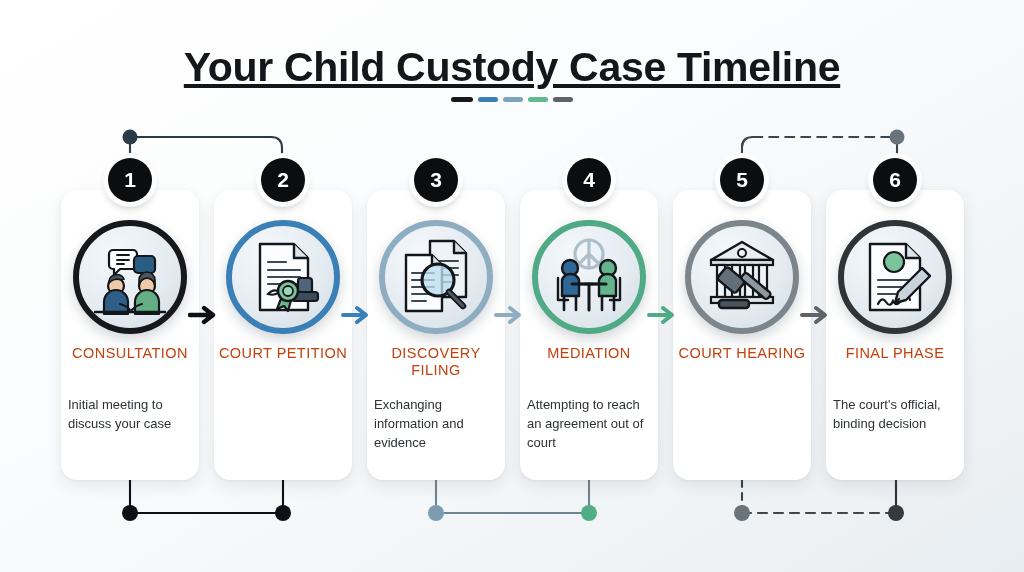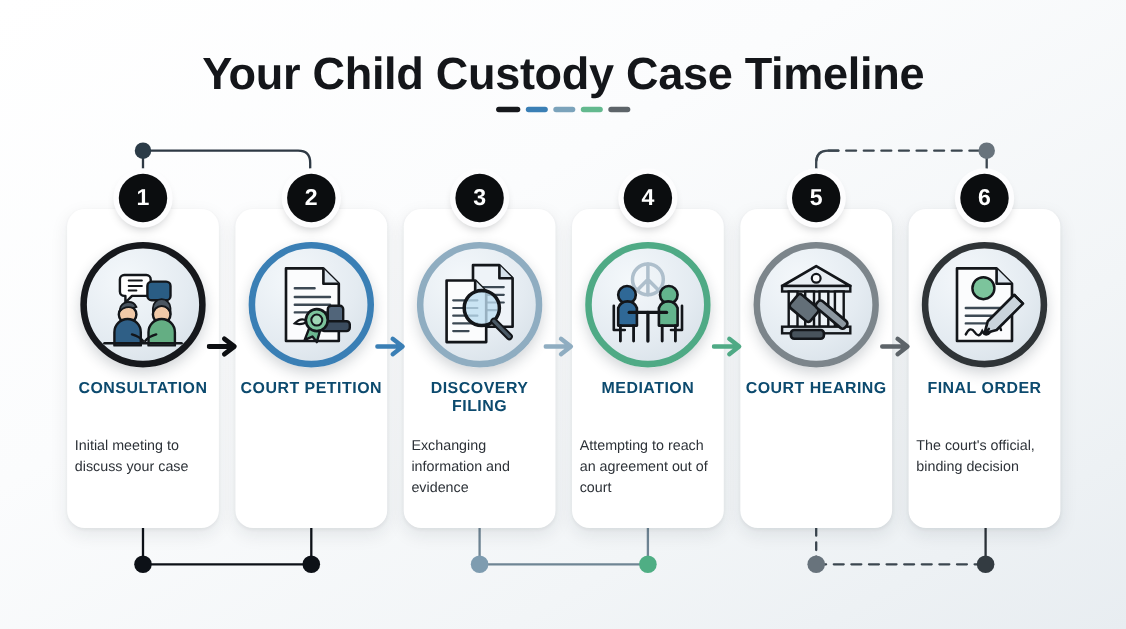--- a/index.html
+++ b/index.html
@@ -29,20 +29,21 @@
     position: absolute;
     top: 44px;
     left: 0;
     width: 1024px;
     text-align: center;
     font-size: 41px;
     font-weight: 700;
     letter-spacing: -0.3px;
     color: #14161a;
     white-space: nowrap;
+    text-decoration: underline;
   }
 
   .divider {
     position: absolute;
     top: 97px;
     left: 0;
     width: 1024px;
     display: flex;
     justify-content: center;
     align-items: center;
@@ -120,24 +121,24 @@
   }
   .icon-ring svg { display: block; }
 
   .step-title {
     position: absolute;
     top: 155px;
     left: 4px;
     right: 4px;
     text-align: center;
     font-size: 14.5px;
-    font-weight: 700;
+    font-weight: 400;
     letter-spacing: 0.45px;
     line-height: 17px;
-    color: #0c4a6e;
+    color: #c2410c;
   }
 
   .step-desc {
     position: absolute;
     top: 205px;
     left: 7px;
     right: 7px;
     text-align: left;
     font-size: 13px;
     font-weight: 400;
@@ -365,17 +366,17 @@
           <circle cx="40" cy="26" r="10" fill="#7cc49c" stroke="#13161a" stroke-width="2.2"></circle>
           <path d="M24,44 h34 M24,51 h34 M24,58 h34" stroke="#3c4954" stroke-width="2.2" stroke-linecap="round"></path>
           <path d="M24,68 q4,-8 8,-2 t7,-1 q4,7 9,-2 t8,1" fill="none" stroke="#13161a" stroke-width="2.2" stroke-linecap="round"></path>
 
           <path d="M68,32 l8,8 l-24,24 l-11,3 l3,-11 z" fill="#c9d3db" stroke="#13161a" stroke-width="2.4" stroke-linejoin="round"></path>
           <path d="M68,32 l8,8" stroke="#13161a" stroke-width="2.2"></path>
           <path d="M41,67 l4,-4" stroke="#13161a" stroke-width="2.2" stroke-linecap="round"></path>
         </svg>
       </div>
     </div>
-    <div class="step-title">FINAL ORDER</div>
+    <div class="step-title">FINAL PHASE</div>
     <div class="step-desc">The court's official, binding decision</div>
   </div>
 
 </div>
 
 </body></html>

